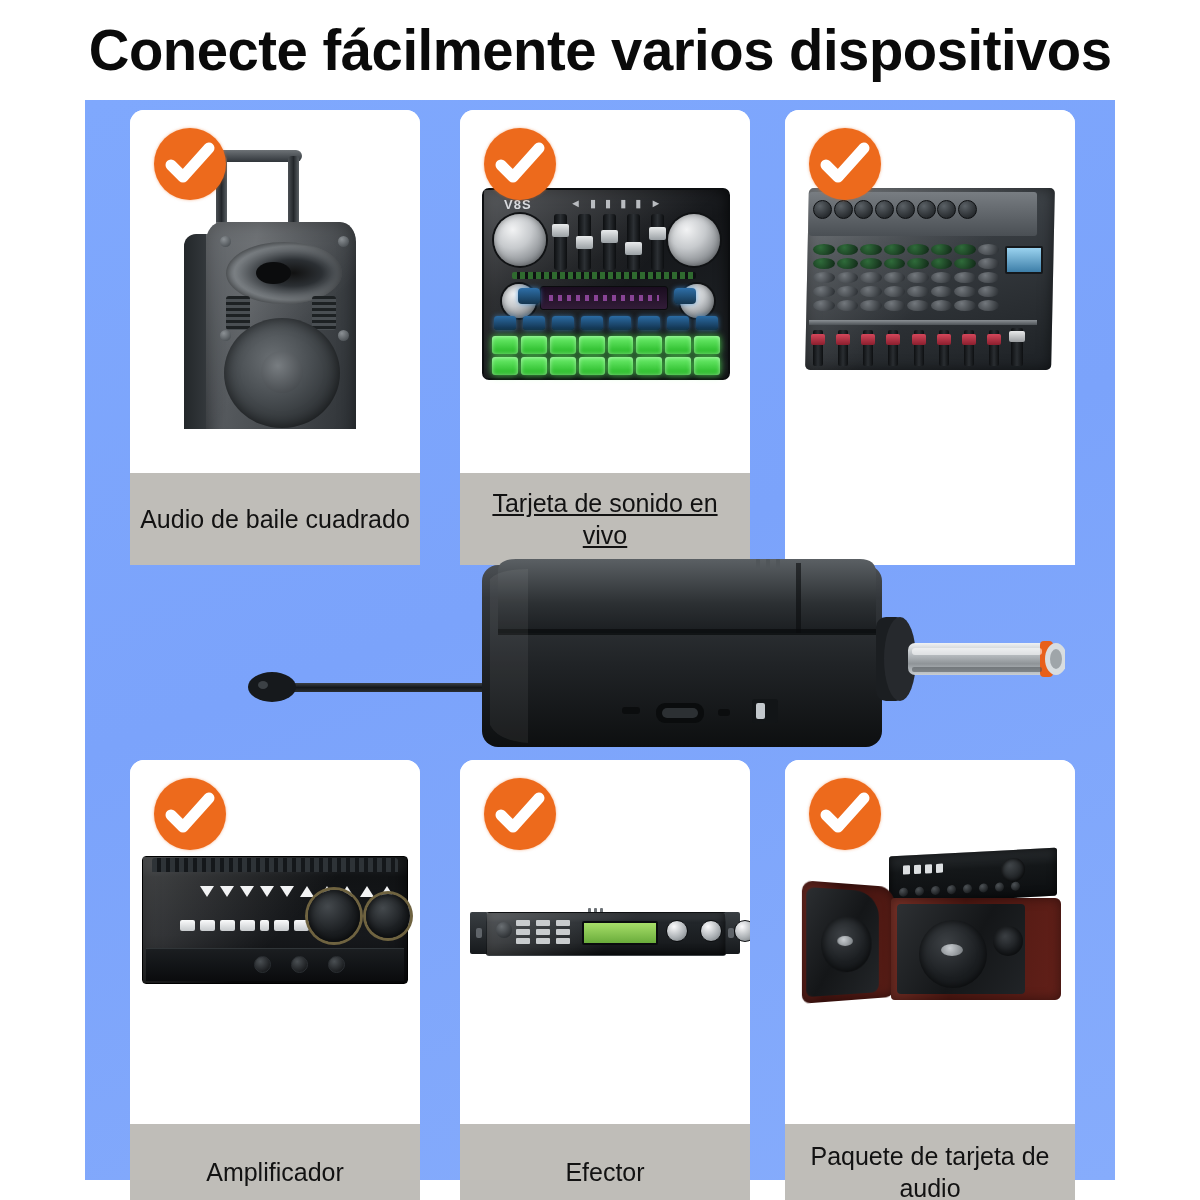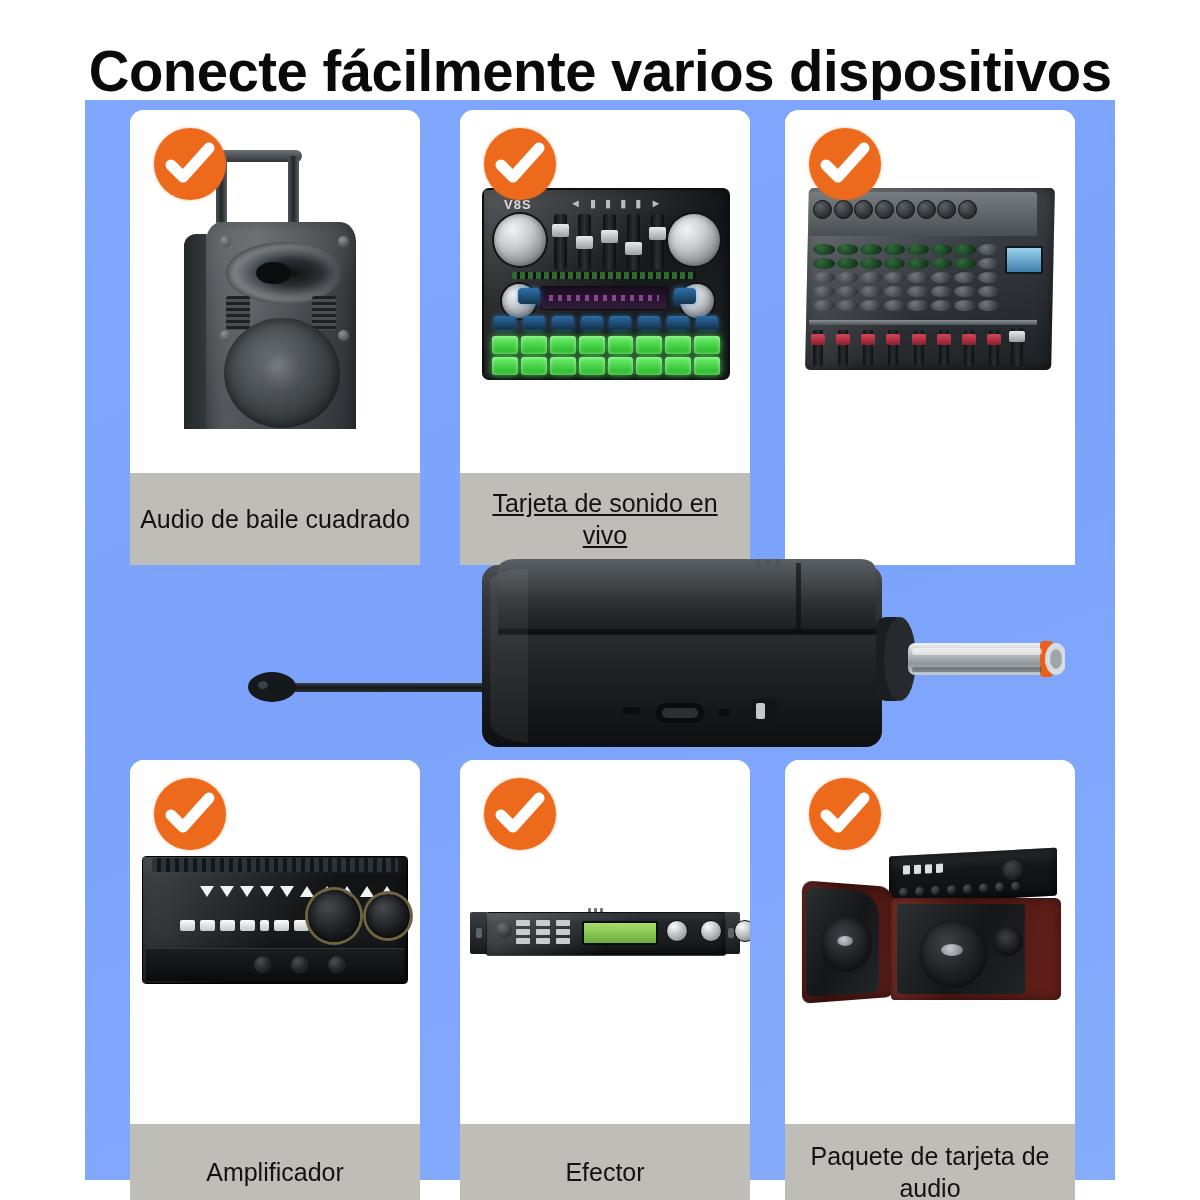--- a/index.html
+++ b/index.html
@@ -22,21 +22,20 @@
   
   .title-wrap {
     position: absolute;
     left: 0;
     top: 0;
     width: 1200px;
     height: 100px;
     display: flex;
     align-items: center;
     justify-content: center;
-    margin-top: 21px;
   }
   .title {
     font-family: "Liberation Sans", sans-serif;
     font-weight: bold;
     font-size: 58px;
     line-height: 1;
     letter-spacing: -0.5px;
     color: #0a0a0a;
     white-space: nowrap;
     transform: scaleX(0.97);

